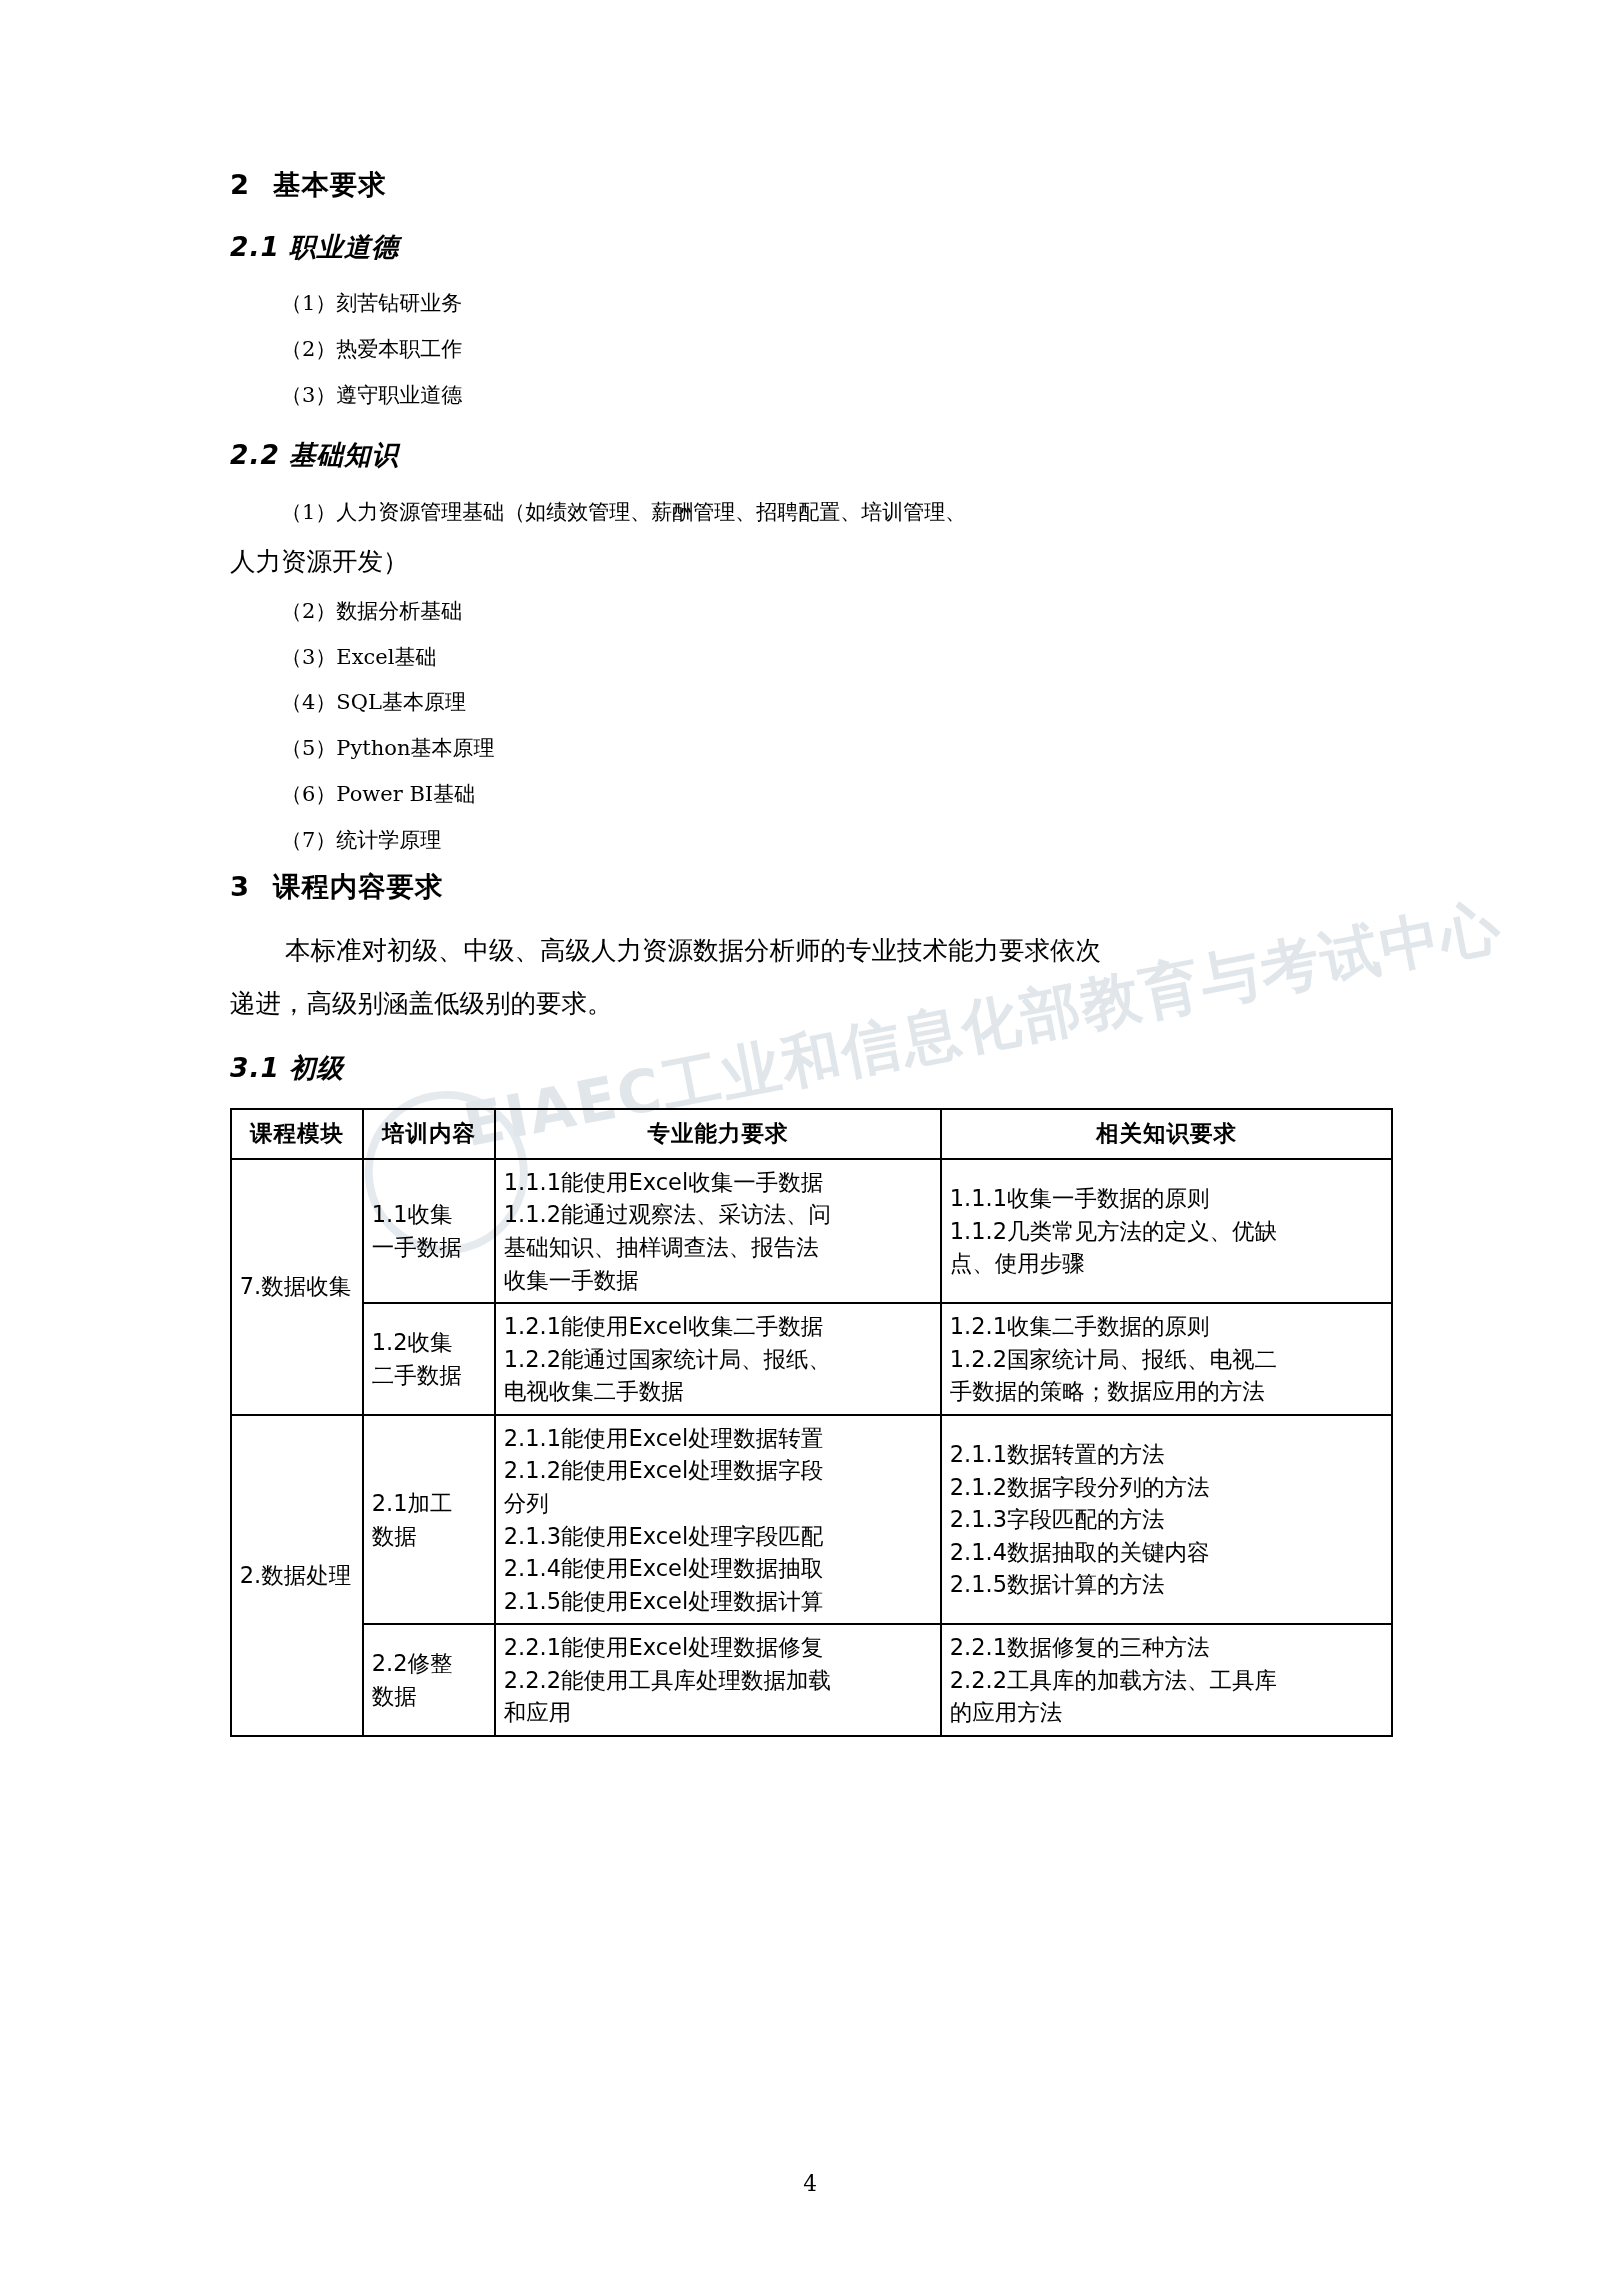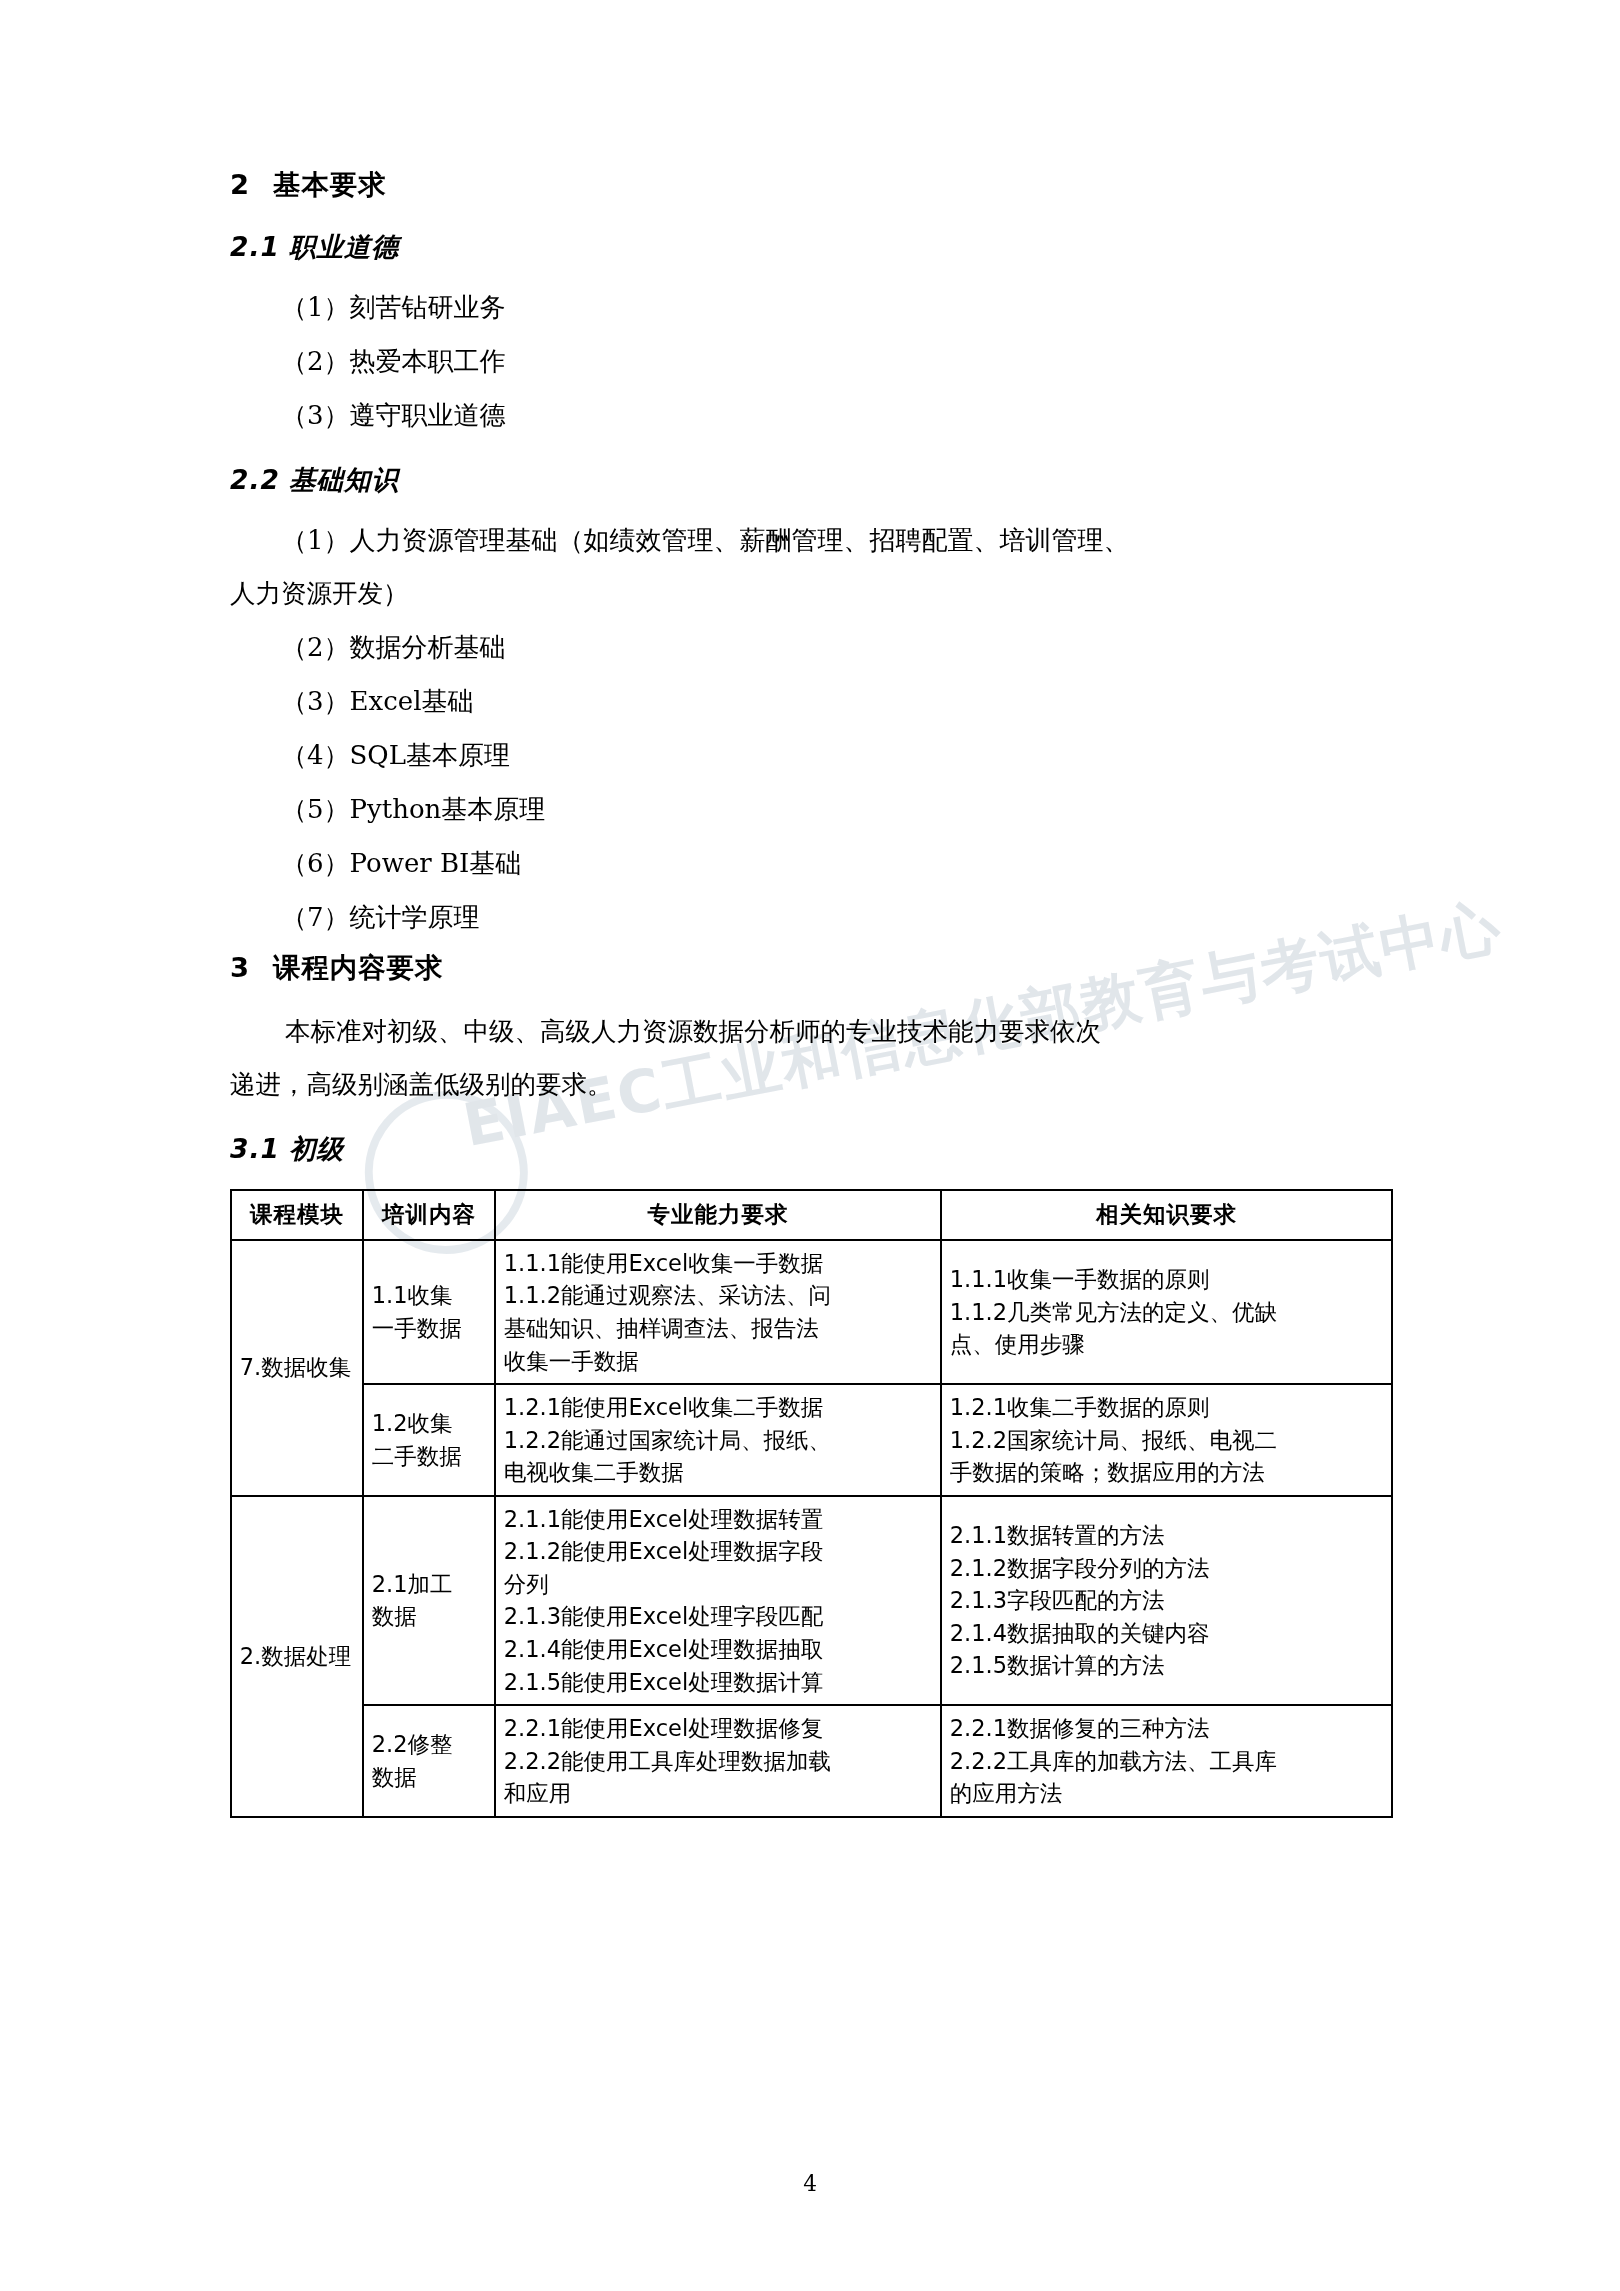--- a/index.html
+++ b/index.html
@@ -69,21 +69,21 @@
     font-size: 26.5px;
     font-weight: bold;
     font-family: "DejaVu Sans", "Liberation Sans", sans-serif;
     margin: 25.5px 0 21.6px 0;
     letter-spacing: 1px;
     font-style: italic;
   }
   h2.sub .num { display: inline-block; width: 59px; }
   h2.sub.plain { font-weight: bold; }
   p.item {
-    font-size: 26px;
+    font-size: 21px;
     line-height: 1.62;
     margin: 0 0 11.8px 0;
     text-indent: 51px;
   }
   p.para {
     font-size: 25.5px;
     line-height: 1.62;
     margin: 0 0 11.8px 0;
     text-indent: 55px;
   }

